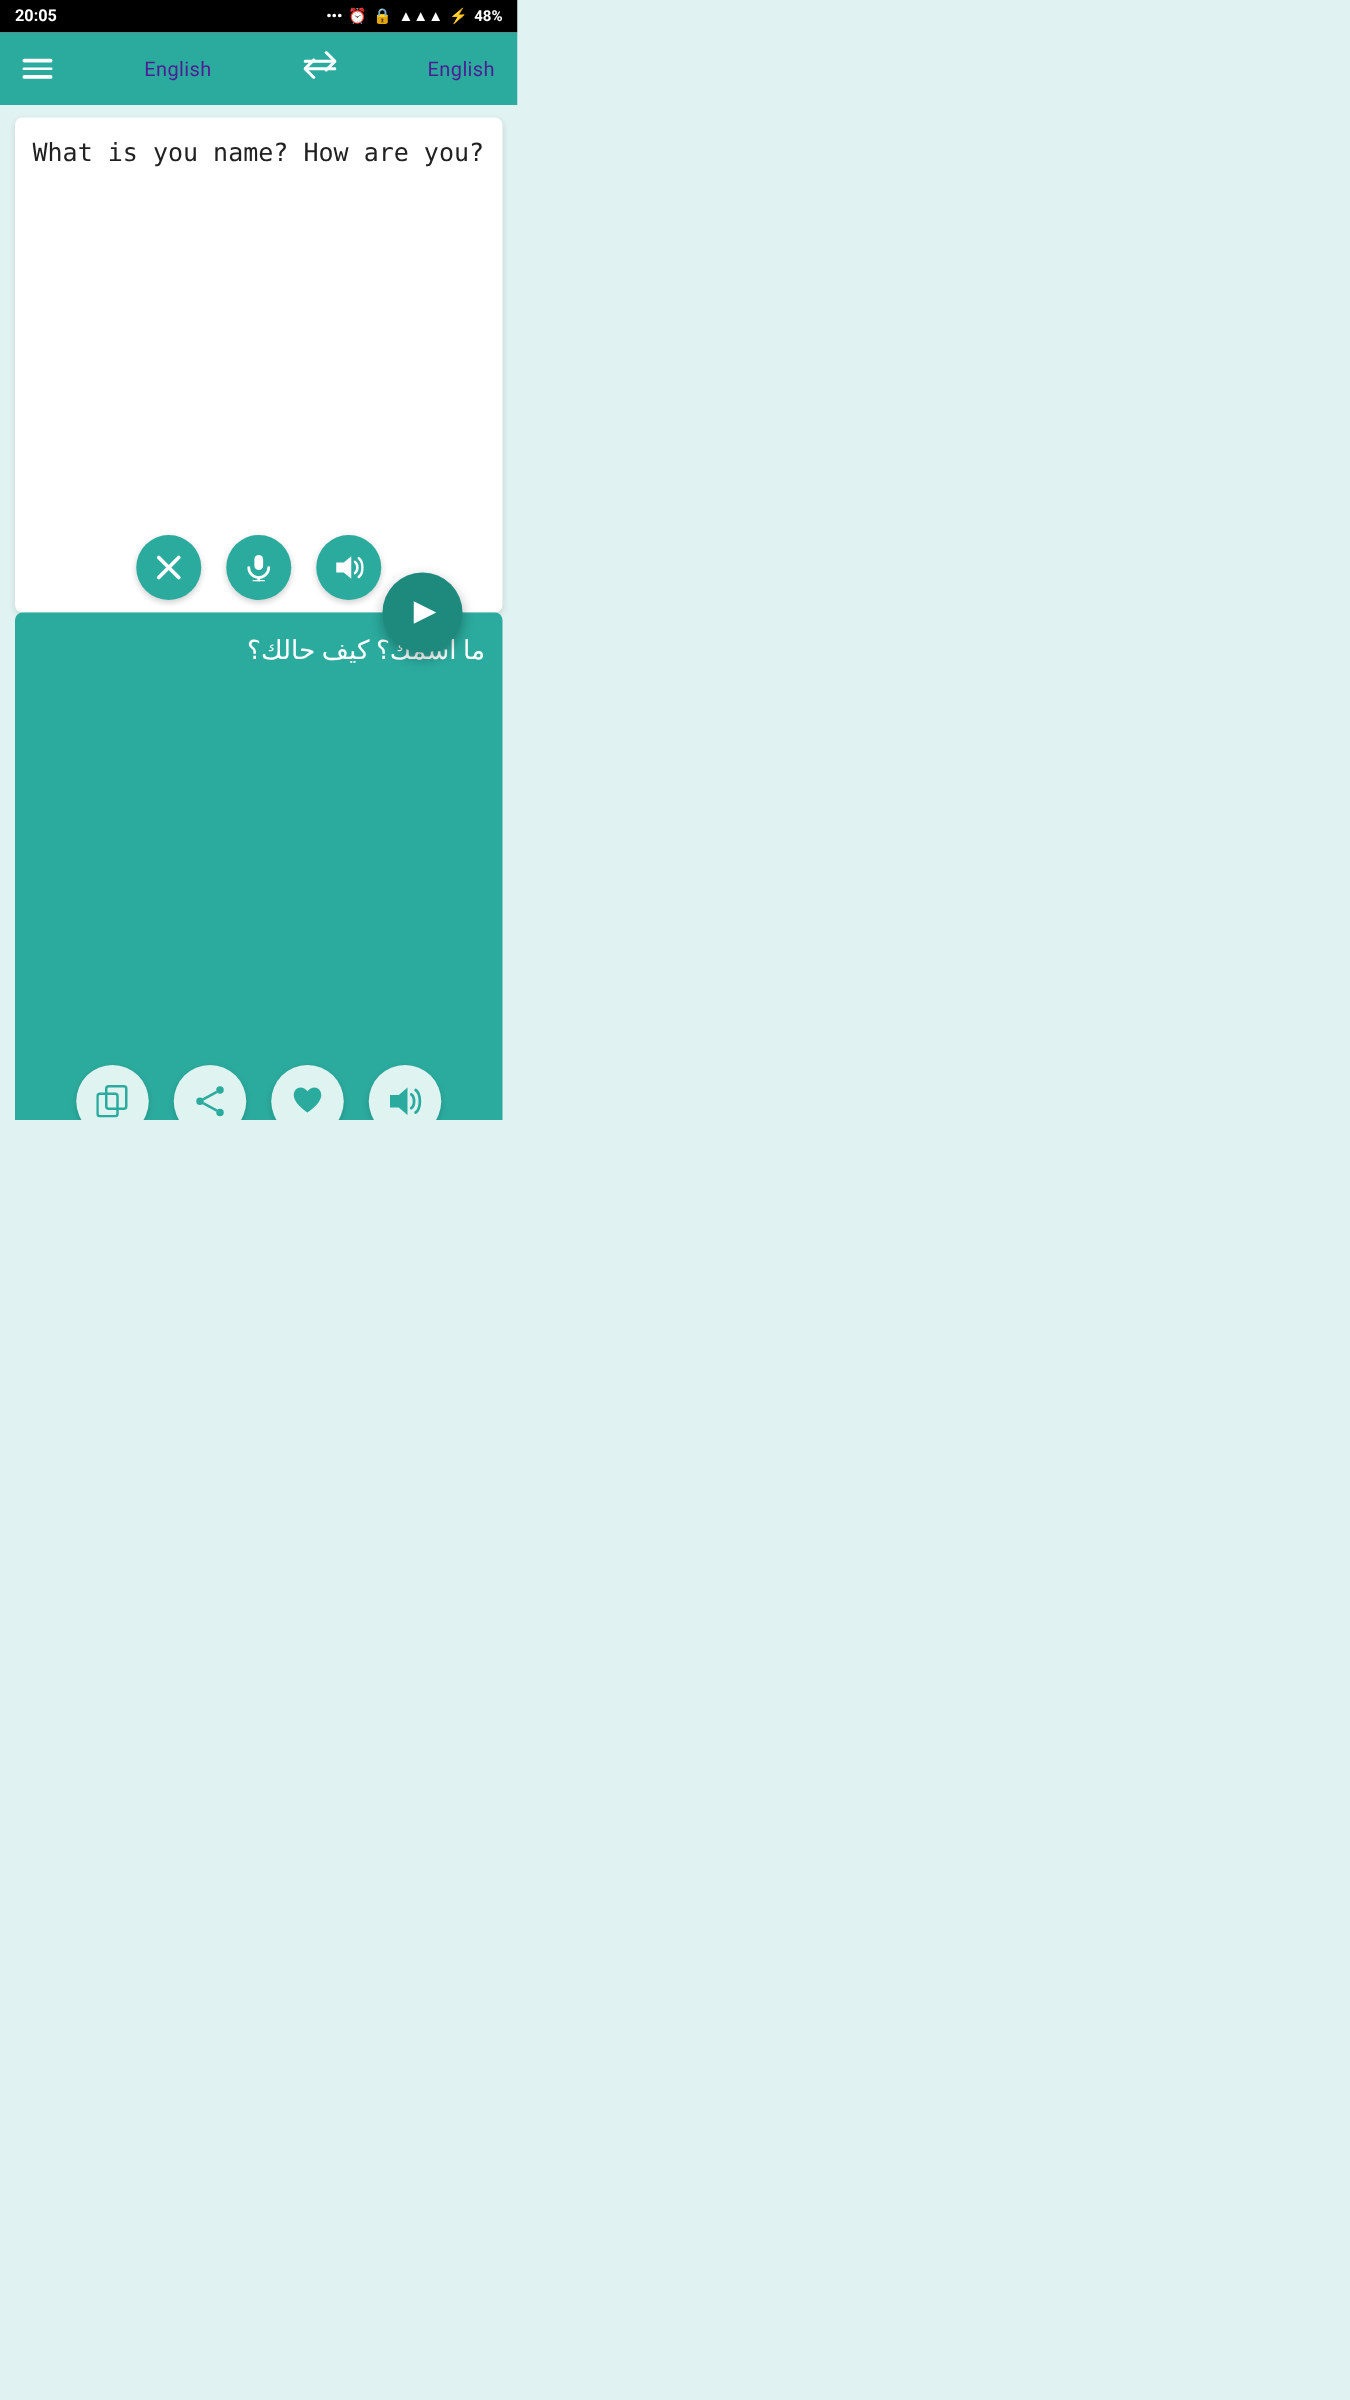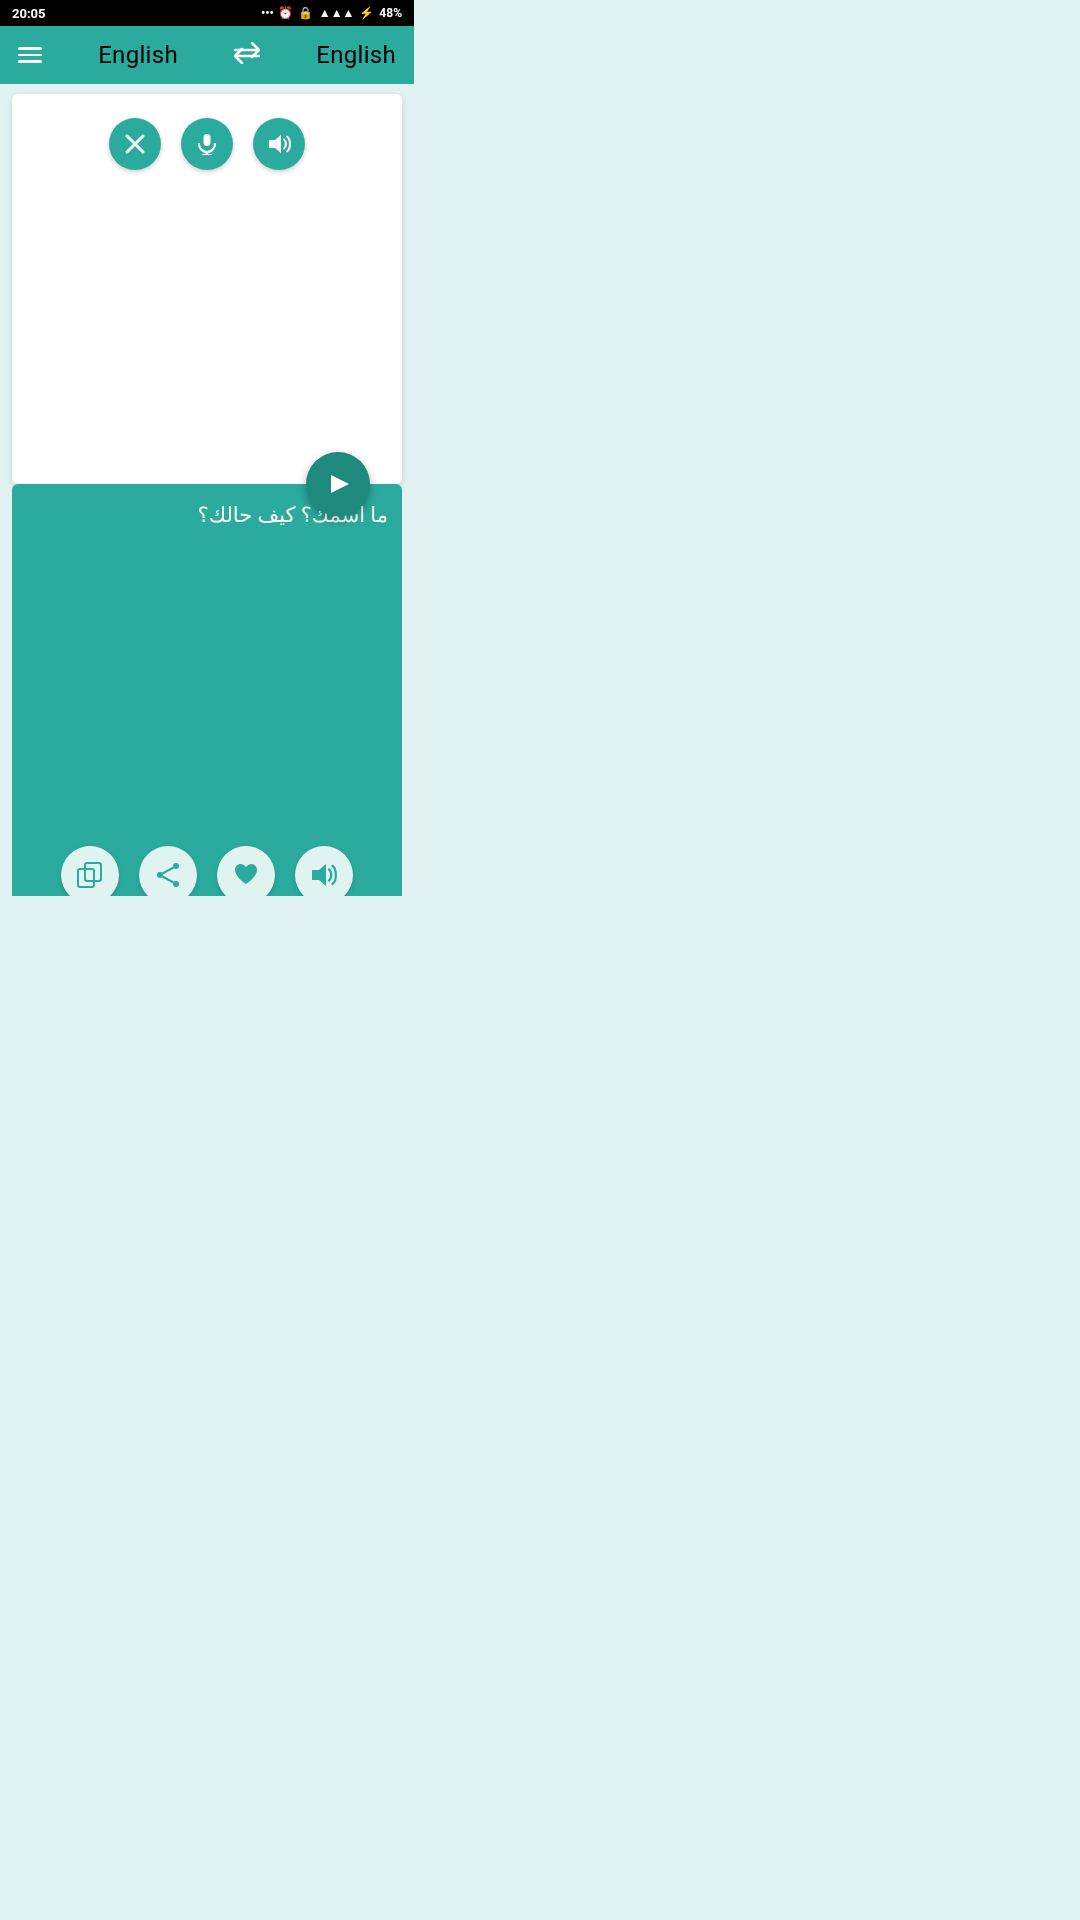--- a/index.html
+++ b/index.html
@@ -51,23 +51,23 @@
       cursor: pointer;
     }
     .toolbar-menu span {
       display: block;
       width: 24px;
       height: 2.5px;
       background: #fff;
       border-radius: 2px;
     }
     .toolbar-lang {
-      font-size: 24px;
+      font-size: 16px;
       font-weight: 400;
-      color: #000000;
+      color: #4c1d95;
       letter-spacing: 0.3px;
     }
     .toolbar-swap {
       font-size: 22px;
       color: #fff;
       cursor: pointer;
     }
 
     
     .source-panel {
@@ -222,20 +222,21 @@
       <polyline points="8,7 1,14 8,21" stroke="#fff" stroke-width="2.5" fill="none" stroke-linejoin="round" stroke-linecap="round"></polyline>
       <line x1="1" y1="14" x2="25" y2="14" stroke="#fff" stroke-width="2.5" stroke-linecap="round"></line>
     </svg>
   </span>
   <span class="toolbar-lang">English</span>
 </div>
 
 <div class="app-body">
 
   <div class="source-panel">
+    <textarea class="source-text" spellcheck="false" style="">What is you name? How are you?</textarea>
     <div class="source-controls">
       <button class="ctrl-btn" title="Clear">
 
         <svg width="22" height="22" viewBox="0 0 22 22" xmlns="http://www.w3.org/2000/svg">
           <line x1="3" y1="3" x2="19" y2="19" stroke="#fff" stroke-width="3" stroke-linecap="round"></line>
           <line x1="19" y1="3" x2="3" y2="19" stroke="#fff" stroke-width="3" stroke-linecap="round"></line>
         </svg>
       </button>
       <button class="ctrl-btn" title="Microphone">
 

